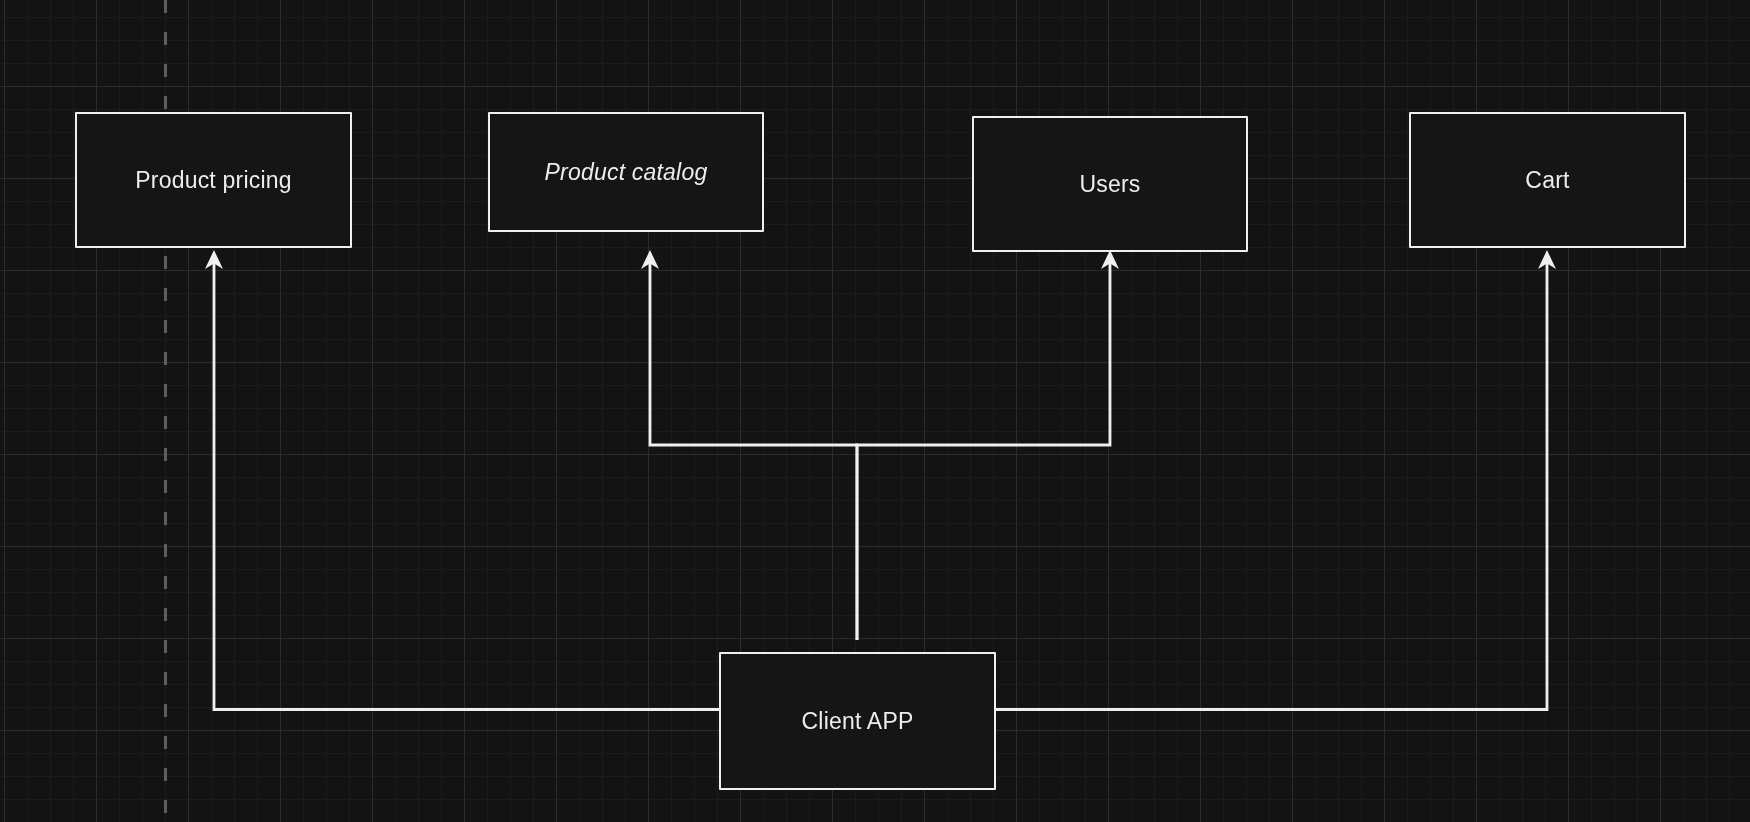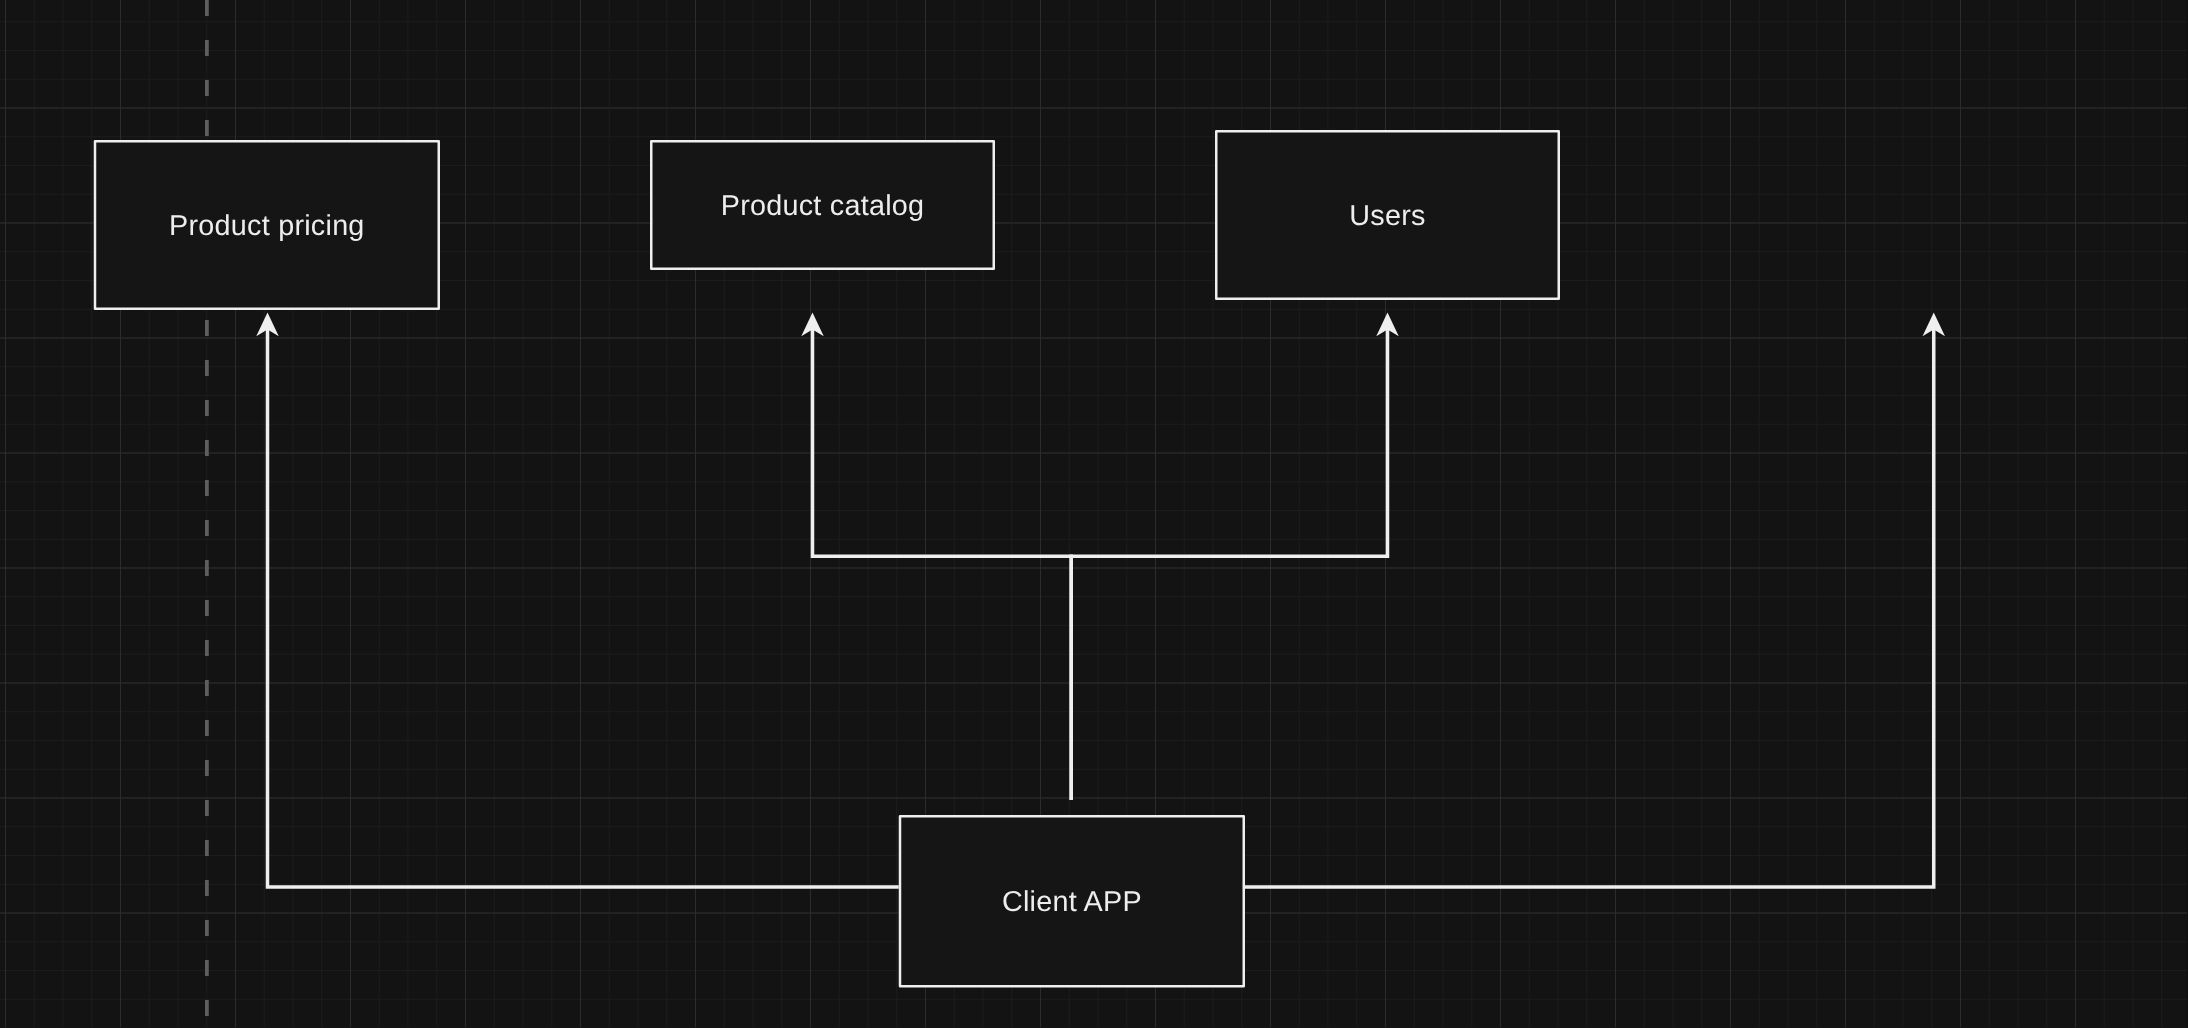--- a/index.html
+++ b/index.html
@@ -62,22 +62,22 @@
     z-index: 3;
     cursor: default;
   }
   .node-label {
     color: #ededed;
     font-size: 23px;
     letter-spacing: 0.2px;
     white-space: nowrap;
   }
   #node-product-pricing { left: 75px;   top: 112px; width: 277px; height: 136px; }
-  #node-product-catalog { left: 520px;  top: 112px; width: 276px; height: 104px; }
-  #node-users           { left: 972px;  top: 104px; width: 276px; height: 136px; }
+  #node-product-catalog { left: 488px;  top: 112px; width: 276px; height: 120px; font-style: italic; }
+  #node-users           { left: 972px;  top: 116px; width: 276px; height: 136px; }
   #node-cart            { left: 1409px; top: 112px; width: 277px; height: 136px; }
   #node-client-app      { left: 719px;  top: 640px; width: 277px; height: 138px; margin-top: 12px; }
 </style>
 </head>
 <body>
 
 <div id="canvas">
 
   <div class="dashed-guide"></div>
 
@@ -109,18 +109,21 @@
   </div>
 
   <div class="node" id="node-product-catalog">
     <span class="node-label">Product catalog</span>
   </div>
 
   <div class="node" id="node-users">
     <span class="node-label">Users</span>
   </div>
 
+  <div class="node" id="node-cart">
+    <span class="node-label">Cart</span>
+  </div>
 
   <div class="node" id="node-client-app">
     <span class="node-label">Client APP</span>
   </div>
 
 </div>
 
 </body></html>

